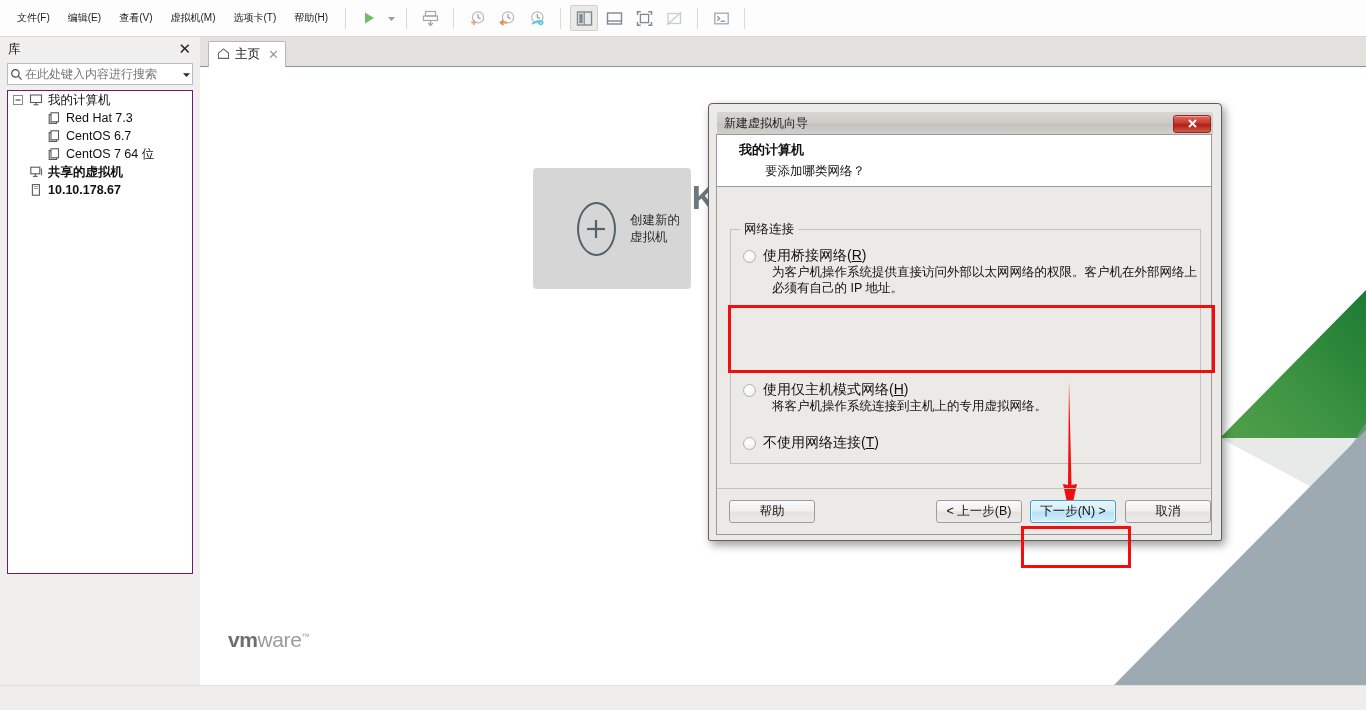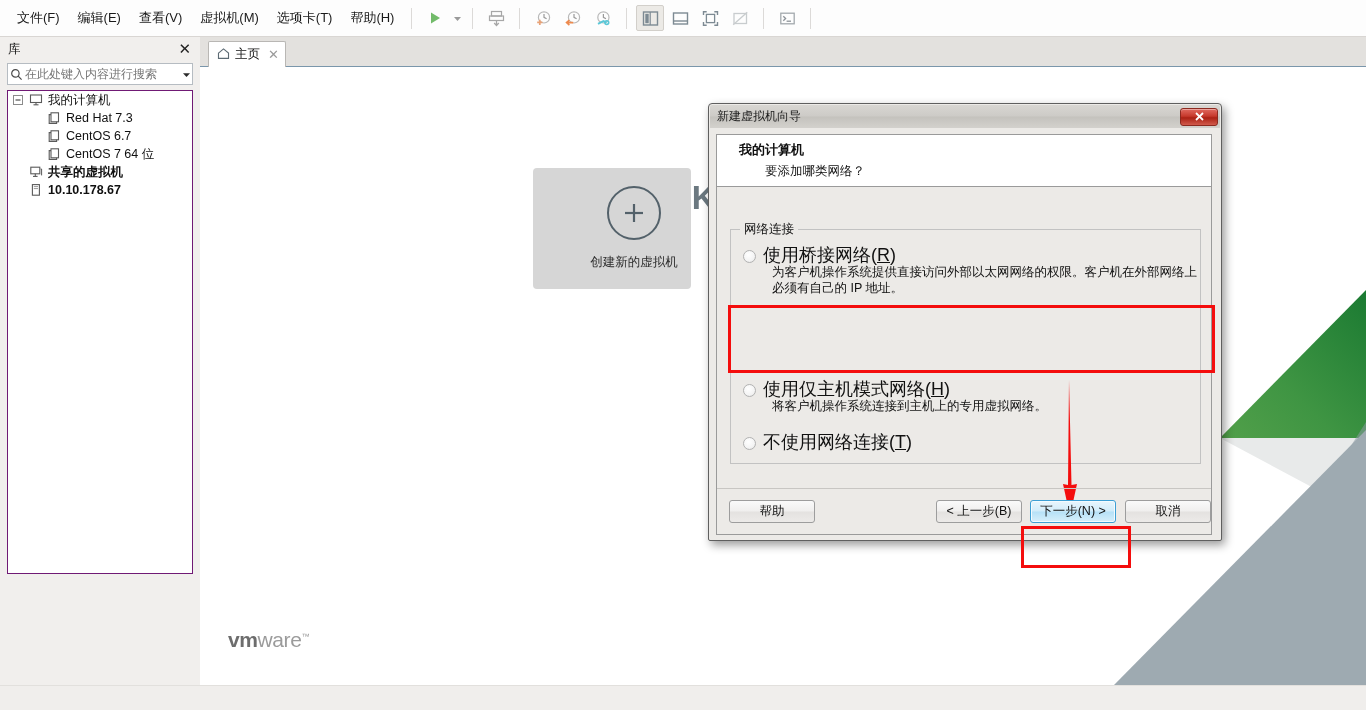--- a/index.html
+++ b/index.html
@@ -19,21 +19,21 @@
   
   .menubar {
     position: absolute; left: 0; top: 0;
     width: 1366px; height: 37px;
     background: #fdfdfd;
     border-bottom: 1px solid #d9d6d3;
     display: flex; align-items: center;
   }
   .menu-items { display: flex; align-items: center; padding-left: 8px; }
   .menu-item {
-    font-size: 13px; color: #1a1a1a;
+    font-size: 10px; color: #1a1a1a;
     padding: 4px 9px; cursor: default; white-space: nowrap;
   }
   .tb-sep {
     width: 1px; height: 21px; background: #dcdad8; margin: 0 8px;
   }
   .tb-btn {
     width: 28px; height: 26px;
     display: flex; align-items: center; justify-content: center;
     margin: 0 1px; border-radius: 2px;
     border: 1px solid transparent;
@@ -144,21 +144,21 @@
   .ws-title {
     position: absolute; left: 408px; top: 112px;
     font-size: 33px; font-weight: bold; color: #6b7880;
     letter-spacing: 1px; white-space: nowrap;
   }
   .newvm-card {
     position: absolute; left: 333px; top: 101px;
     width: 158px; height: 121px;
     background: #d6d6d6;
     border-radius: 4px;
-    display: flex; flex-direction: column;
+    display: flex; flex-direction: row;
     align-items: center; justify-content: center; gap: 14px; padding-left: 44px;
   }
   .newvm-card .plus {
     width: 54px; height: 54px; border-radius: 50%;
     border: 2px solid #53616a;
     display: flex; align-items: center; justify-content: center;
   }
   .newvm-card .lbl { font-size: 12.5px; color: #2d2d2d; }
   .vmware-logo {
     position: absolute; left: 28px; bottom: 33px;
@@ -175,21 +175,21 @@
   }
 
   
   .dialog {
     position: absolute; left: 708px; top: 103px;
     width: 514px; height: 438px;
     background: #eceae7;
     border: 1px solid #5f5f5f;
     border-radius: 4px 4px 2px 2px;
     box-shadow: 3px 4px 10px rgba(0,0,0,.40);
-    padding: 1px;
+    padding: 8px;
   }
   .dlg-titlebar {
     height: 23px;
     background: linear-gradient(to bottom, #d8d6d2 0%, #cdcbc7 48%, #c4c2bd 52%, #d3d1cd 100%);
     display: flex; align-items: center; justify-content: space-between;
     border-radius: 2px 2px 0 0;
     padding: 0 2px 0 7px;
   }
   .dlg-title { font-size: 12px; color: #1d1d1d; }
   .dlg-close {
@@ -230,21 +230,21 @@
     width: 13px; height: 13px; border-radius: 50%;
     background: radial-gradient(circle at 40% 35%, #fff 0%, #f4f4f4 60%, #e2e2e2 100%);
     border: 1px solid #b2b2b2; flex: 0 0 13px; margin-top: 2px;
     position: relative;
   }
   .radio.checked::after {
     content: ''; position: absolute;
     left: 3px; top: 3px; width: 5px; height: 5px;
     border-radius: 50%; background: #1675c9;
   }
-  .opt-label { font-size: 18px; color: #111; line-height: 15px; }
+  .opt-label { font-size: 14px; color: #111; line-height: 15px; }
   .opt-label.focused {
     outline: 1px dotted #555; outline-offset: 1px;
   }
   .opt-desc {
     font-size: 12.5px; color: #111; line-height: 15.5px;
     margin: 2px 0 0 29px; max-width: 448px;
   }
   .ul { text-decoration: underline; }
 
   .hl-box {

